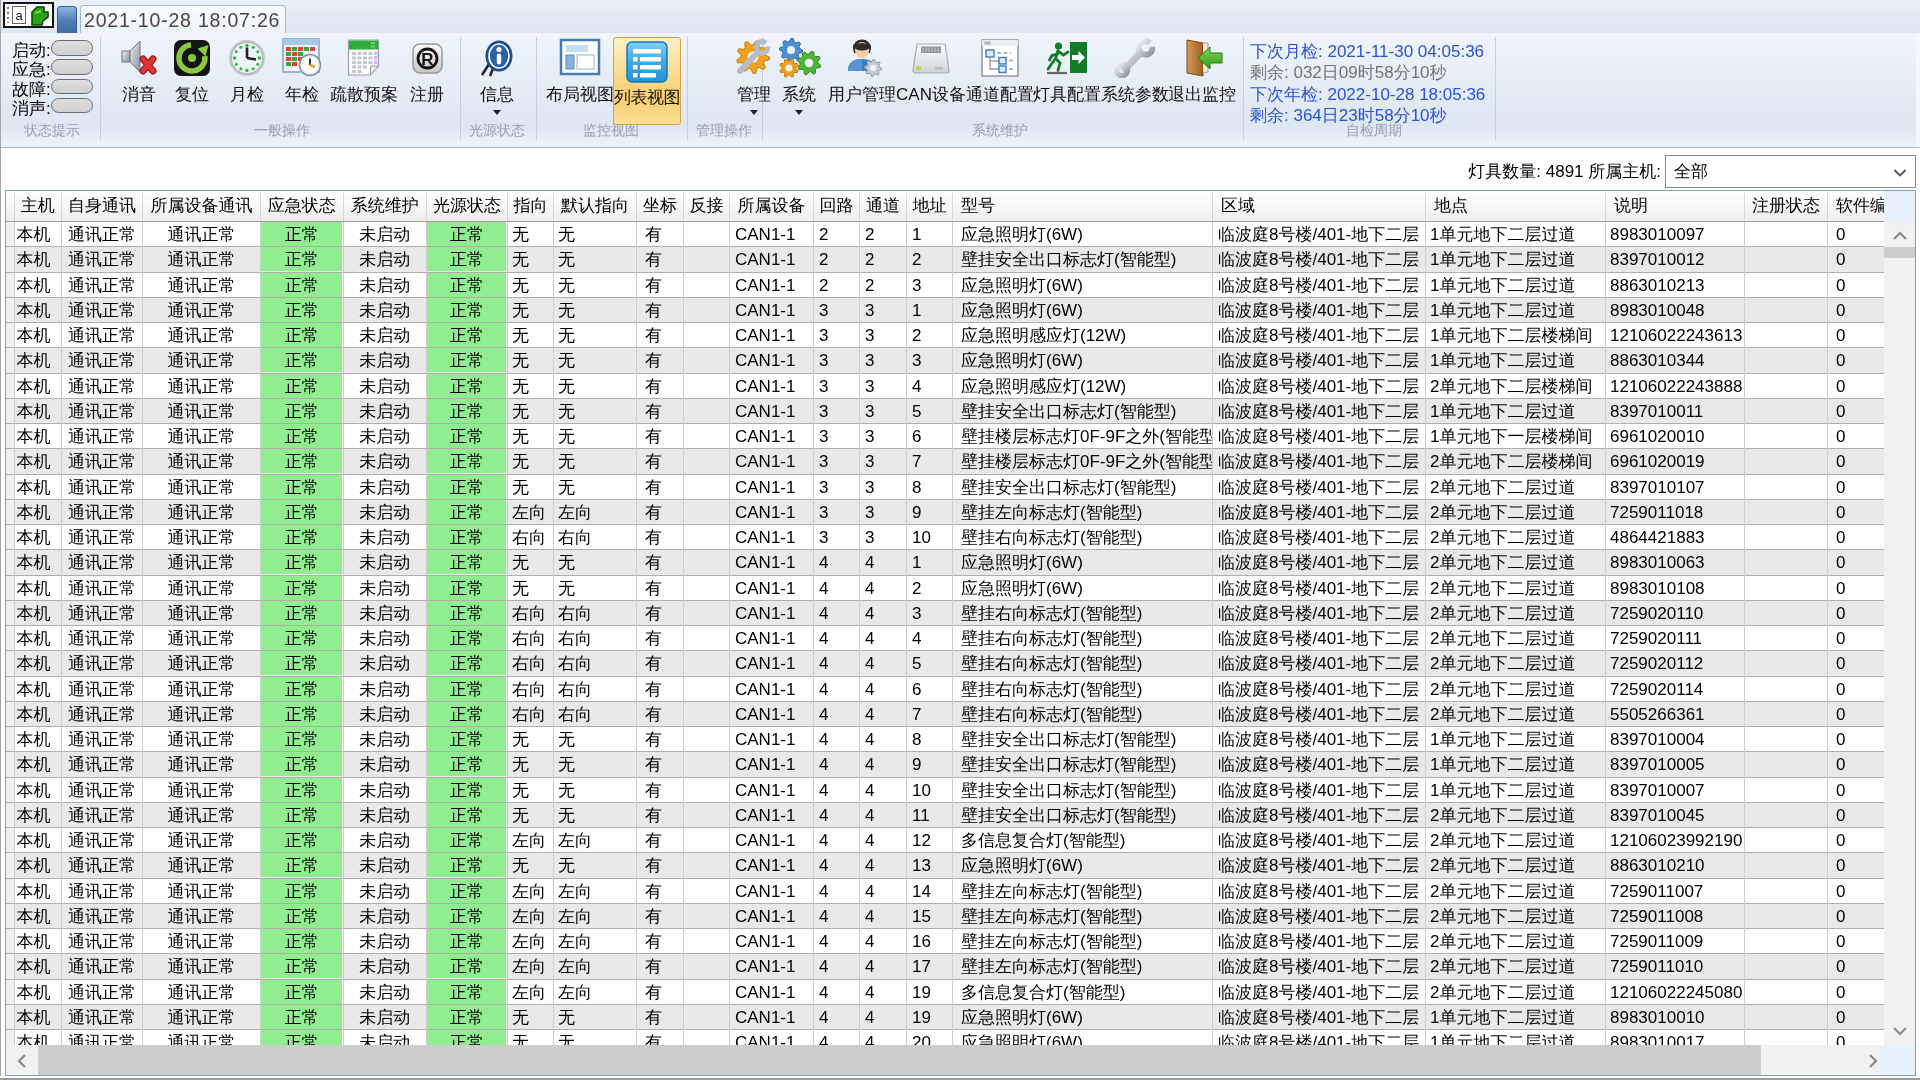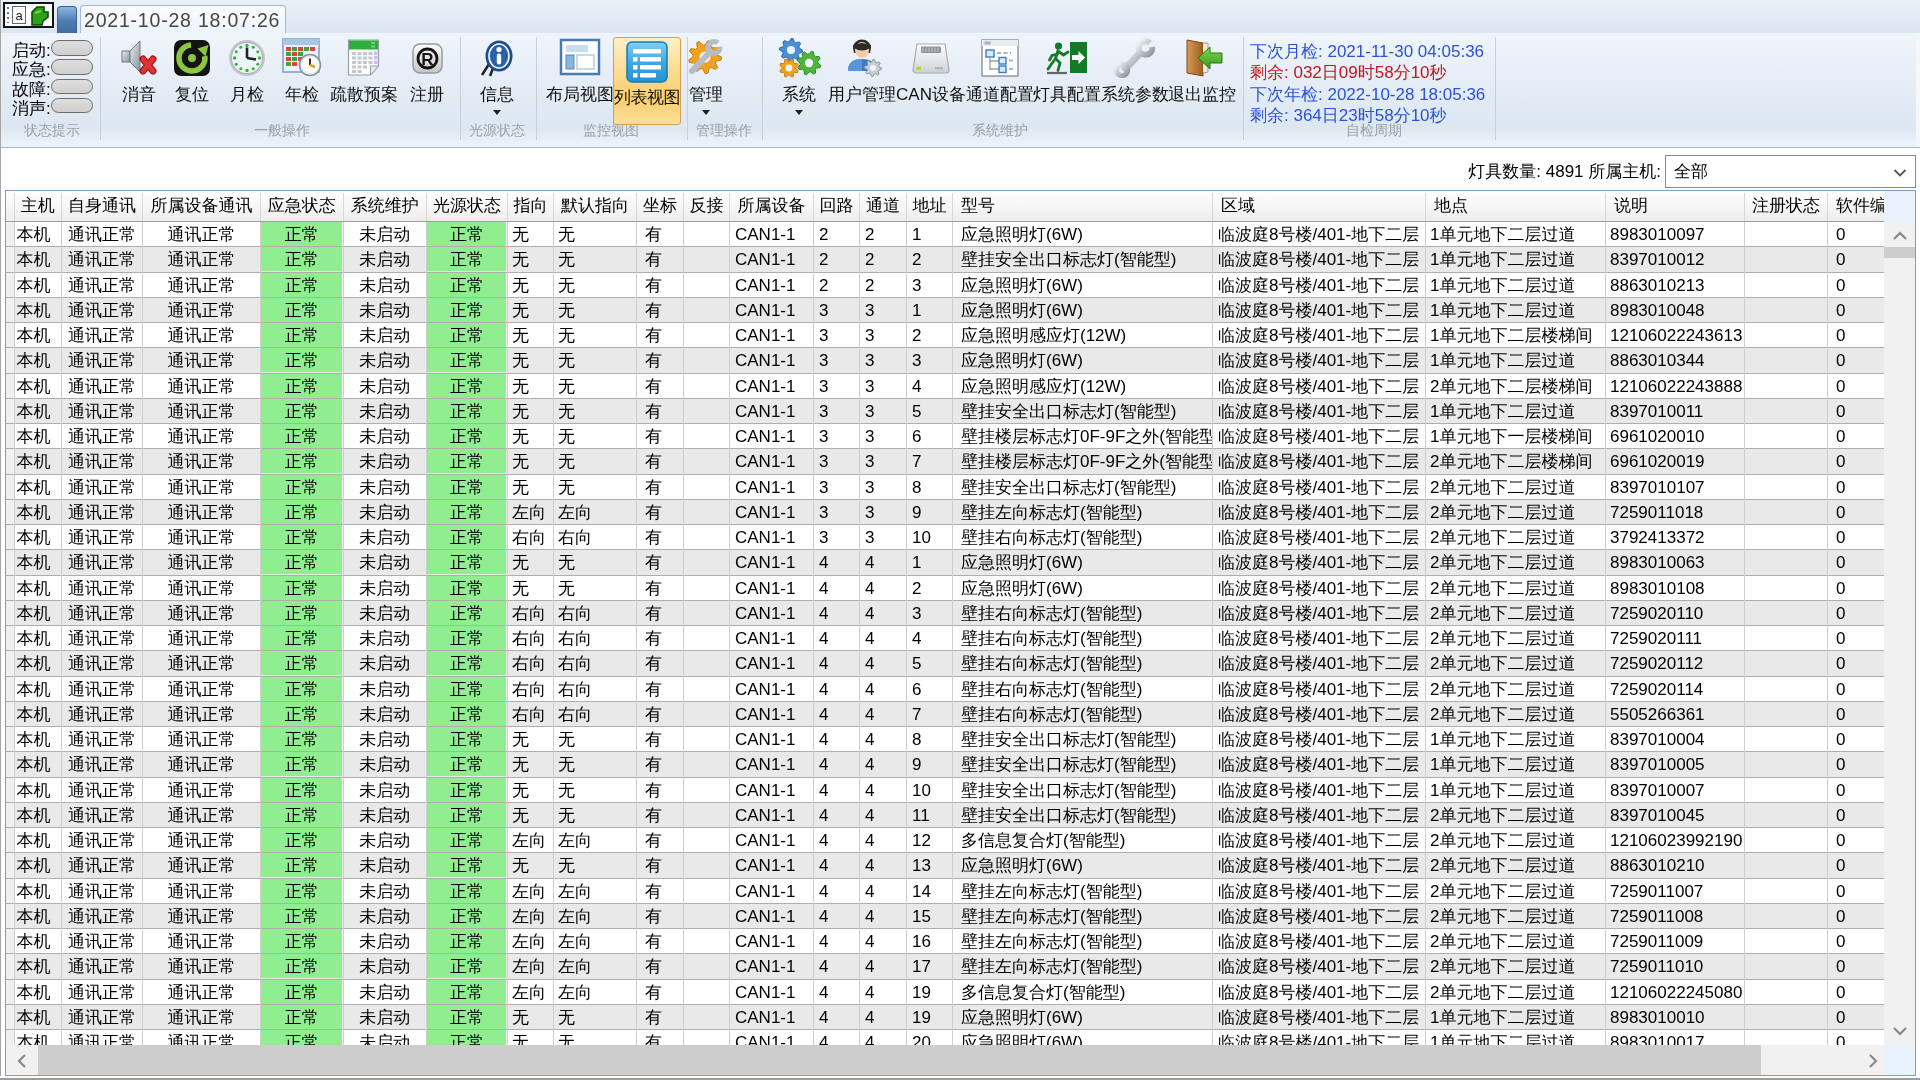--- a/index.html
+++ b/index.html
@@ -215,21 +215,21 @@
 <rect x="8" y="17" width="4.5" height="4.5"></rect>
             <rect x="15" y="17" width="21" height="4.5" rx="1"></rect>
 <rect x="8" y="25" width="4.5" height="4.5"></rect>
             <rect x="15" y="25" width="21" height="4.5" rx="1"></rect>
 <rect x="8" y="33" width="4.5" height="4.5"></rect>
             <rect x="15" y="33" width="16" height="4.5" rx="1"></rect>
 </g>
         </svg></span>
       <span style="display:block;font-size:17px;color:#111;margin-top:1px;letter-spacing:-0.5px">列表视图</span>
     </div>
-<div class="rbtn" style="left:668px;width:76px">
+<div class="rbtn" style="left:716px;width:76px">
       <span class="ric"><svg width="44" height="40" viewBox="0 0 44 40">
           <polygon points="37.5,19.0 37.2,21.9 32.3,23.1 31.4,25.0 33.6,29.6 31.6,31.6 27.0,29.4 25.1,30.3 23.9,35.2 21.0,35.5 18.9,30.8 16.9,30.3 12.8,33.3 10.4,31.6 11.8,26.7 10.6,25.0 5.5,24.6 4.8,21.9 9.0,19.0 9.2,16.9 5.5,13.4 6.7,10.7 11.8,11.3 13.3,9.8 12.7,4.7 15.4,3.5 18.9,7.2 21.0,7.0 23.9,2.8 26.6,3.5 27.0,8.6 28.7,9.8 33.6,8.4 35.3,10.8 32.3,14.9 32.8,16.9" fill="#f0a21f" stroke="#c07d10" stroke-width="1"></polygon>
           <circle cx="21" cy="19" r="5.5" fill="#eef3fa"></circle>
           <path d="M8 33 L26 14" stroke="#b6bdc6" stroke-width="6" stroke-linecap="round"></path>
 <circle cx="30" cy="9.5" r="5.8" fill="none" stroke="#b6bdc6" stroke-width="5.2"></circle>
 <polygon points="30,9.5 37,1.5 43,7.5" fill="#eef3fa"></polygon>
 </svg></span>
       <span class="rtx">管理</span>
       <div class="darr"></div>
     </div>
@@ -326,21 +326,21 @@
             </linearGradient>
           </defs>
 <polygon points="7,2 23,5 23,38 7,35" fill="url(#dr)" stroke="#7a4a18" stroke-width="1"></polygon>
 <path d="M23 5 L28 5 L28 34 L23 35" fill="#f4e8d8" stroke="#a98" stroke-width="1"></path>
 <circle cx="20" cy="20" r="1.6" fill="#5a3510"></circle>
 <polygon points="42,15 30,15 30,9 18,20 30,31 30,25 42,25" fill="url(#ga)" stroke="#247a0e" stroke-width="1"></polygon>
 </svg></span>
       <span class="rtx">退出监控</span>
     </div>
 <div class="lbl" style="left:1250px;top:40.0px;color:#2b52d8">下次月检: 2021-11-30 04:05:36</div>
-<div class="lbl" style="left:1250px;top:61.3px;color:#b91c1c">剩余: 032日09时58分10秒</div>
+<div class="lbl" style="left:1250px;top:61.3px;color:#737373">剩余: 032日09时58分10秒</div>
 <div class="lbl" style="left:1250px;top:82.6px;color:#2b52d8">下次年检: 2022-10-28 18:05:36</div>
 <div class="lbl" style="left:1250px;top:103.9px;color:#2b52d8">剩余: 364日23时58分10秒</div>
 <div class="abs" style="left:0;top:148px;width:1920px;height:42px;background:#fff"></div>
 <div class="lbl" style="left:1360px;top:160px;width:301px;text-align:right">灯具数量: 4891 所属主机:</div>
 <div class="abs" style="left:1665px;top:155px;width:251px;height:33px;border:1px solid #8a8a8a;background:#fff">
       <span style="position:absolute;left:8px;top:0;font-size:17px;line-height:31px">全部</span>
       <svg style="position:absolute;right:8px;top:11px" width="14" height="11" viewBox="0 0 14 11">
         <polyline points="1.5,3 7,8.5 12.5,3" fill="none" stroke="#555" stroke-width="1.8"></polyline>
       </svg>
     </div>
@@ -708,21 +708,21 @@
 <div class="cell" style="left:506px;top:303.0px;width:41px">右向</div>
 <div class="cell" style="left:552px;top:303.0px;width:78px">右向</div>
 <div class="cell" style="left:639px;top:303.0px;width:38px">有</div>
 <div class="cell" style="left:729px;top:303.0px;width:78px">CAN1-1</div>
 <div class="cell" style="left:813px;top:303.0px;width:40px">3</div>
 <div class="cell" style="left:859px;top:303.0px;width:41px">3</div>
 <div class="cell" style="left:906px;top:303.0px;width:40px">10</div>
 <div class="cell" style="left:955px;top:303.0px;width:251px">壁挂右向标志灯(智能型)</div>
 <div class="cell" style="left:1212px;top:303.0px;width:207px">临波庭8号楼/401-地下二层</div>
 <div class="cell" style="left:1424px;top:303.0px;width:175px">2单元地下二层过道</div>
-<div class="cell" style="left:1604px;top:303.0px;width:134px">3792413372</div>
+<div class="cell" style="left:1604px;top:303.0px;width:134px">4864421883</div>
 <div class="cell" style="left:1830px;top:303.0px;width:48px">0</div>
 <div class="grn" style="left:255px;top:328.2px;width:80.5px"></div>
 <div class="grn" style="left:421px;top:328.2px;width:79px"></div>
 <div class="cell" style="left:10.5px;top:328.2px;width:44.5px">本机</div>
 <div class="cell ctr" style="left:56px;top:328.2px;width:80px">通讯正常</div>
 <div class="cell ctr" style="left:137px;top:328.2px;width:117px">通讯正常</div>
 <div class="cell ctr" style="left:255px;top:328.2px;width:81.5px">正常</div>
 <div class="cell ctr" style="left:337.5px;top:328.2px;width:82.5px">未启动</div>
 <div class="cell ctr" style="left:421px;top:328.2px;width:80px">正常</div>
 <div class="cell" style="left:506px;top:328.2px;width:41px">无</div>

